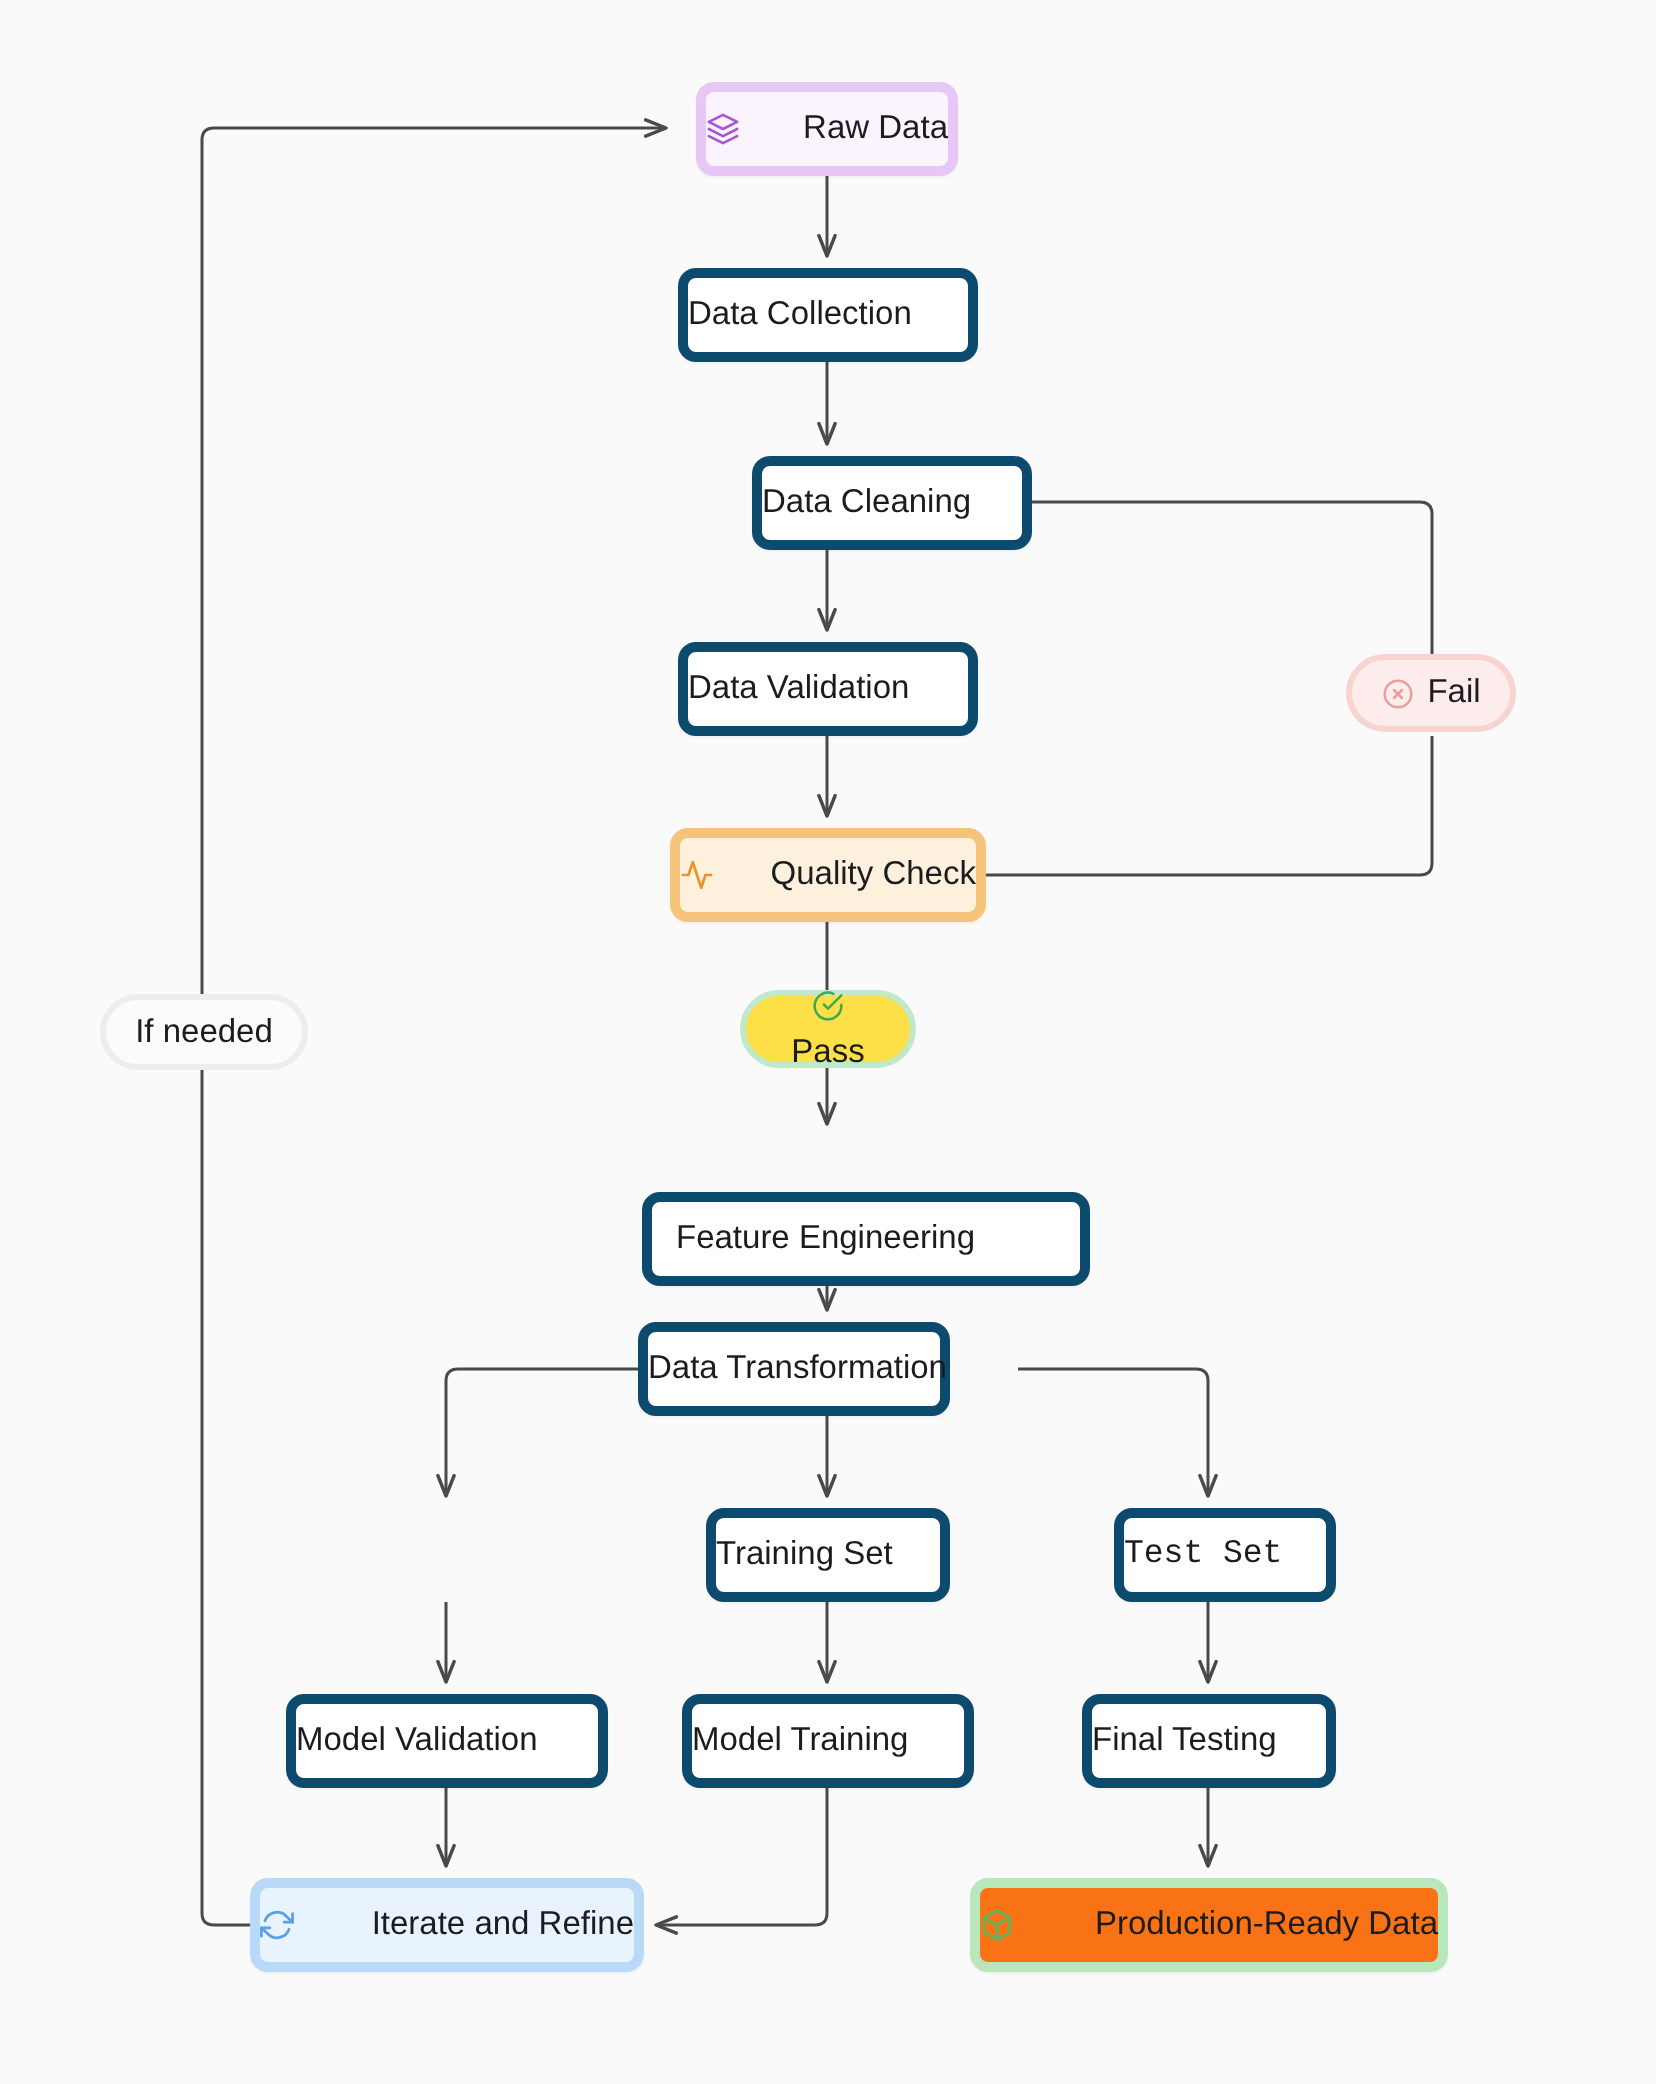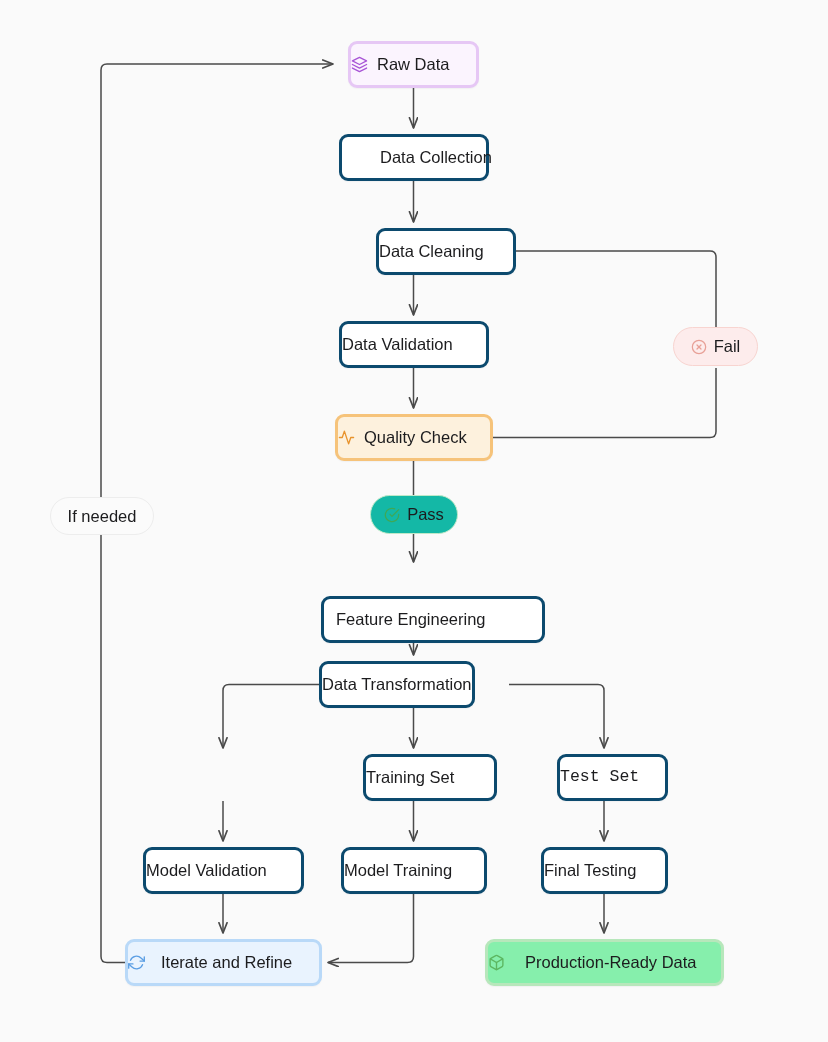--- a/index.html
+++ b/index.html
@@ -25,25 +25,25 @@
     top: 0;
     width: 828px;
     height: 1042px;
     pointer-events: none;
   }
   .node {
     position: absolute;
     box-sizing: border-box;
     display: flex;
     align-items: center;
-    justify-content: flex-start;
+    justify-content: space-between;
     gap: 9px;
     border-radius: 9px;
     background: #ffffff;
-    border: 3px solid #0c4a6e;
+    border: 5px solid #0c4a6e;
     color: #1c1c1e;
     font-size: 16.5px;
     line-height: 1;
     white-space: nowrap;
     box-shadow: 0 1px 1.5px rgba(16,24,40,0.04);
   }
   .node .label {
     display: block;
     padding-bottom: 1px;
   }
@@ -62,50 +62,51 @@
   .node.quality {
     background: #fdf1dd;
     border-color: #f6c37a;
   }
   .node.iterate {
     background: #e9f3fe;
     border-color: #b9d9f8;
     gap: 16px;
   }
   .node.production {
-    background: #86efac;
+    background: #f97316;
     border-color: #b7e7bb;
     gap: 20px;
   }
   .badge {
     position: absolute;
     box-sizing: border-box;
     display: flex;
     align-items: center;
     justify-content: center;
     gap: 7px;
     border-radius: 999px;
     font-size: 16.5px;
     line-height: 1;
     white-space: nowrap;
     color: #1c1c1e;
     background: #ffffff;
-    border: 1px solid #404040;
+    border: 3px solid #404040;
   }
   .badge .ico {
     display: flex;
     align-items: center;
     justify-content: center;
     width: 16px;
     height: 16px;
     flex: 0 0 16px;
   }
   .badge.pass {
-    background: #14b8a6;
+    background: #fde047;
     border-color: #bfe9c9;
+    flex-direction: column;
   }
   .badge.fail {
     background: #fdecec;
     border-color: #f8d4d0;
   }
   .badge.plain {
     background: #fbfbfb;
     border-color: #ededed;
   }
 </style>
@@ -163,21 +164,21 @@
     <span class="ico">
       <svg viewBox="0 0 24 24" width="17" height="17" fill="none" stroke="#a855d6" stroke-width="1.9" stroke-linecap="round" stroke-linejoin="round">
         <polygon points="12 2 2 7 12 12 22 7 12 2"></polygon>
         <polyline points="2 17 12 22 22 17"></polyline>
         <polyline points="2 12 12 17 22 12"></polyline>
       </svg>
     </span>
     <span class="label">Raw Data</span>
   </div>
 
-  <div class="node" style="left:339px; top:134px; width:150px; height:47px;padding-left:38px;">
+  <div class="node" style="left:339px; top:134px; width:150px; height:47px;">
     <span class="label">Data Collection</span>
   </div>
 
   <div class="node" style="left:344px; top:228px; width:140px; height:47px;margin-left:32px;">
     <span class="label">Data Cleaning</span>
   </div>
 
   <div class="node" style="left:339px; top:321px; width:150px; height:47px;">
     <span class="label">Data Validation</span>
   </div>
@@ -193,21 +194,21 @@
 
   <div class="node" style="left:321px; top:596px; width:224px; height:47px;padding-left:12px;">
     <span class="label">Feature Engineering</span>
   </div>
 
   <div class="node" style="left:319px; top:661px; width:156px; height:47px;">
     <span class="label">Data Transformation</span>
   </div>
 
 
-  <div class="node" style="left:353px; top:754px; width:134px; height:47px;margin-left:10px;">
+  <div class="node" style="left:353px; top:754px; width:122px; height:47px;">
     <span class="label">Training Set</span>
   </div>
 
   <div class="node" style="left:557px; top:754px; width:111px; height:47px;font-family:Liberation Mono, monospace;">
     <span class="label">Test Set</span>
   </div>
 
   <div class="node" style="left:143px; top:847px; width:161px; height:47px;">
     <span class="label">Model Validation</span>
   </div>

